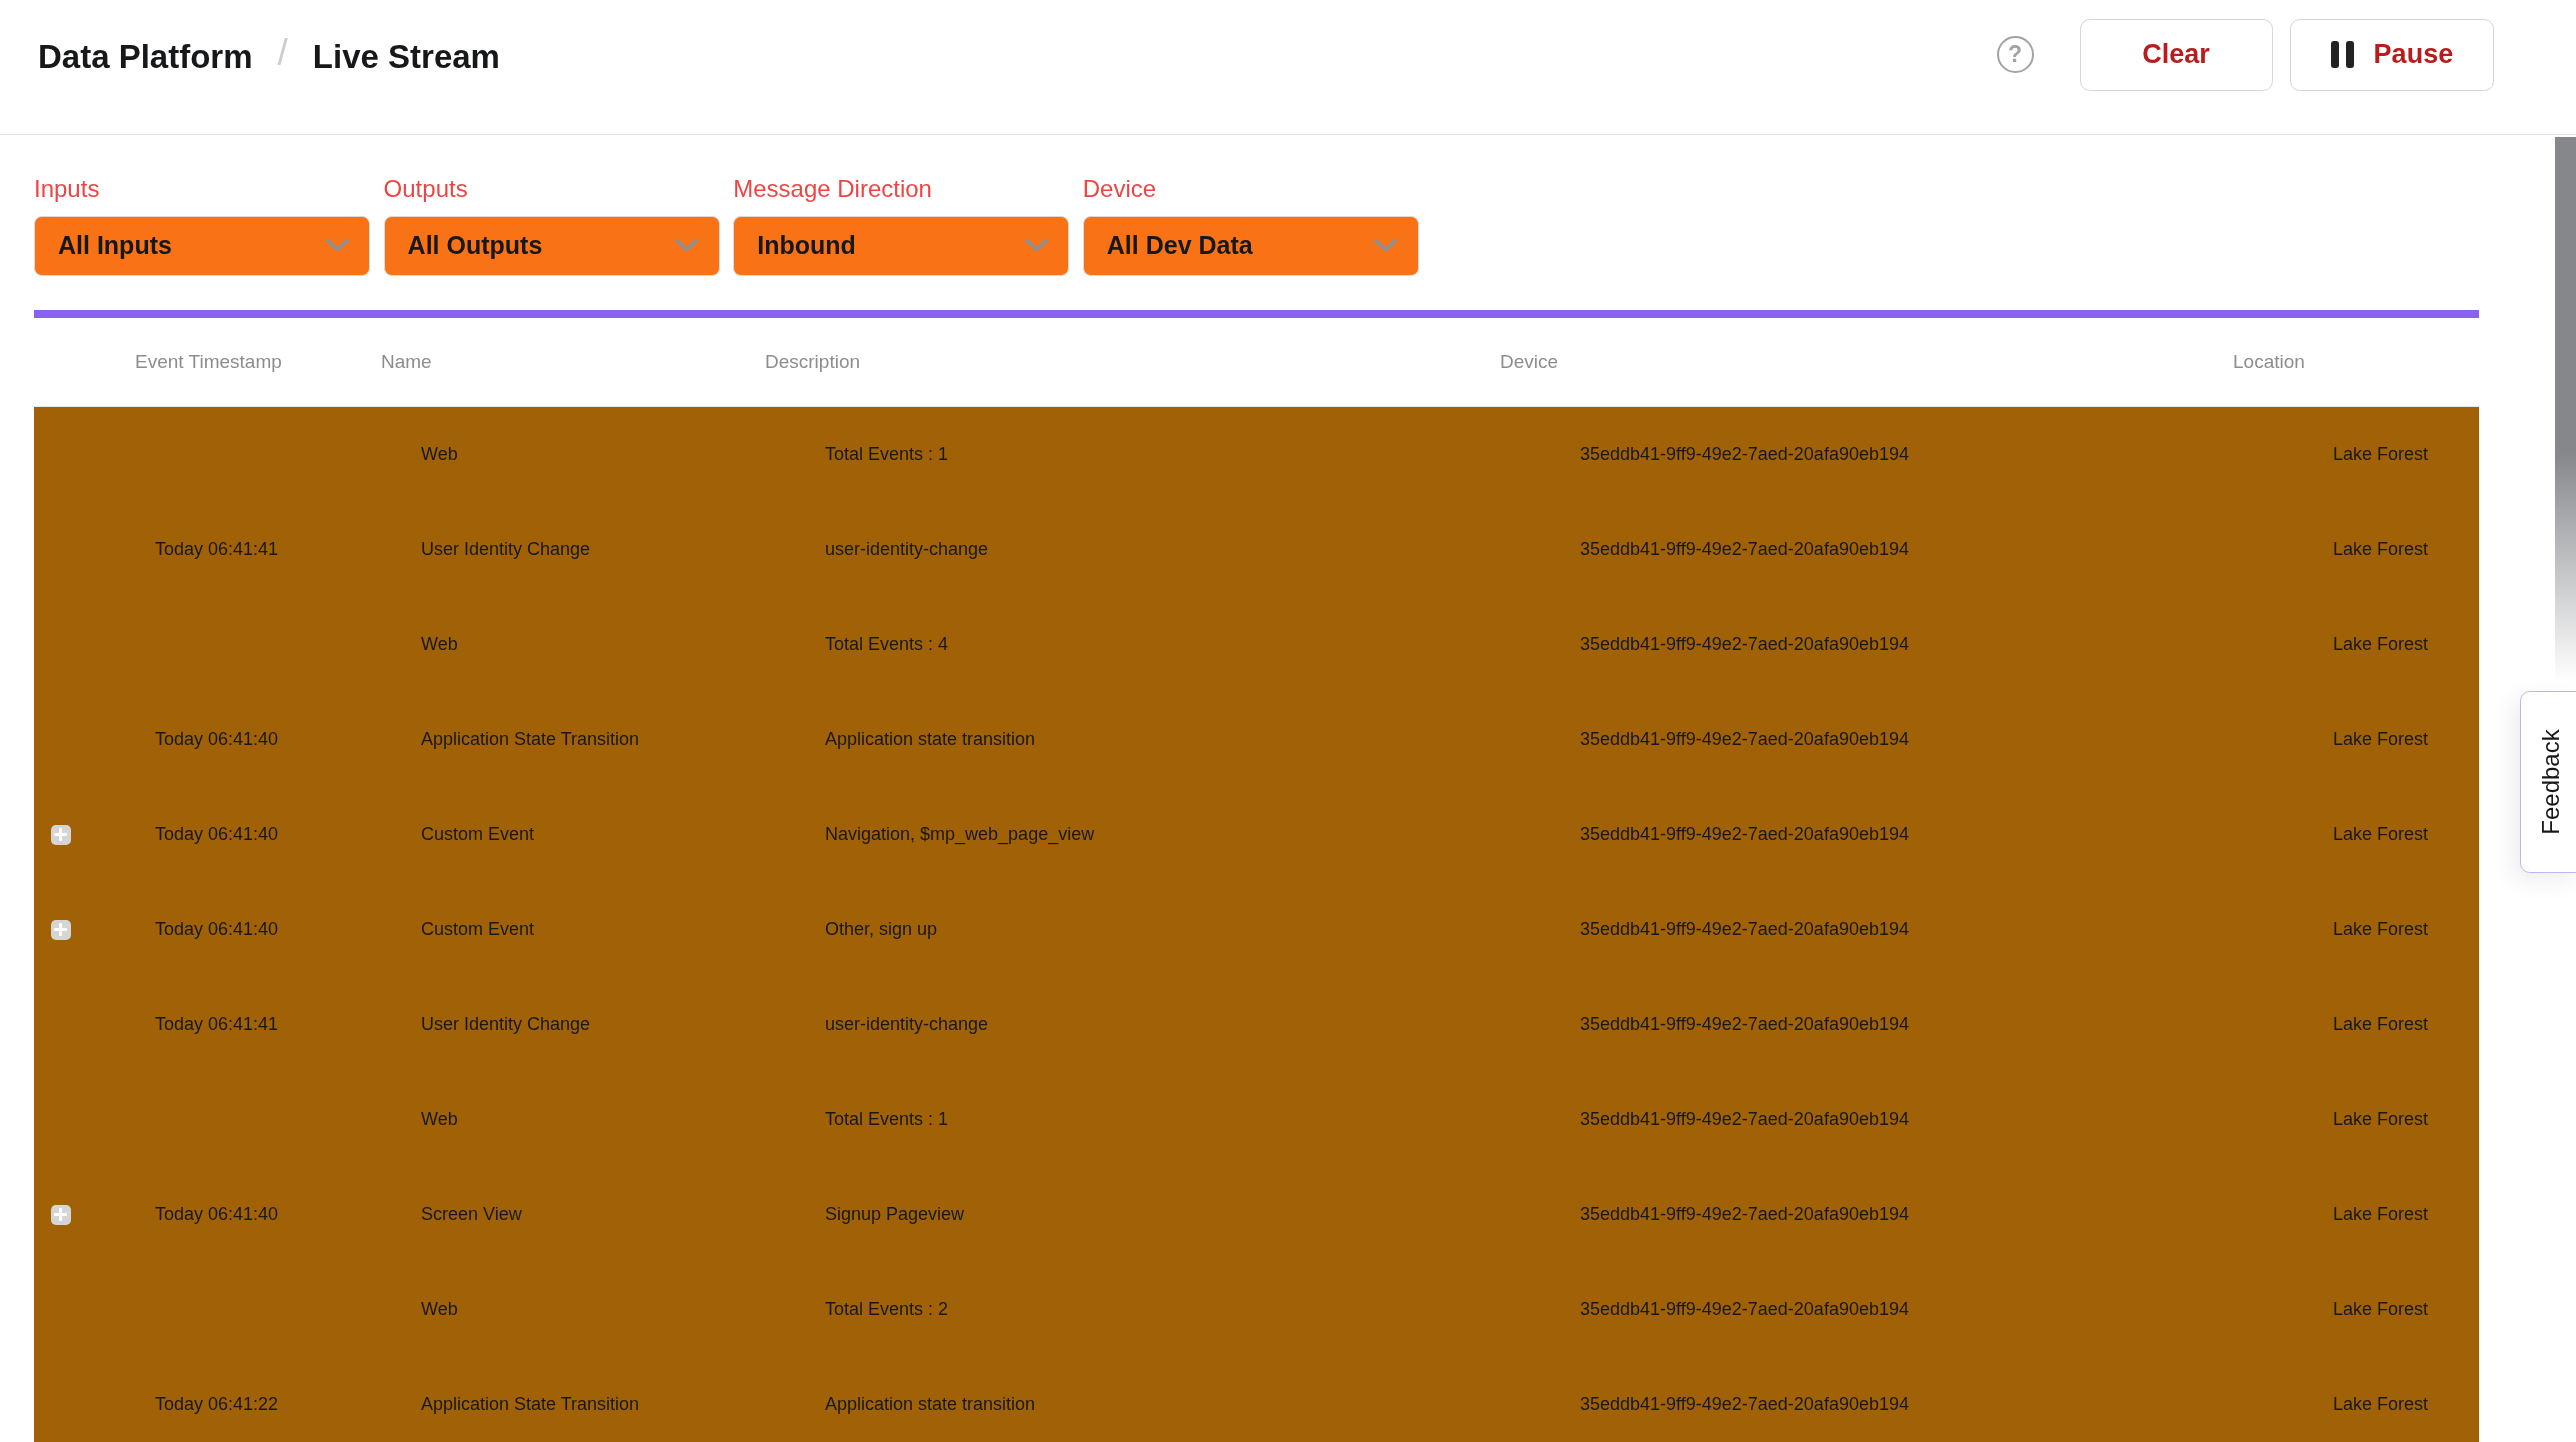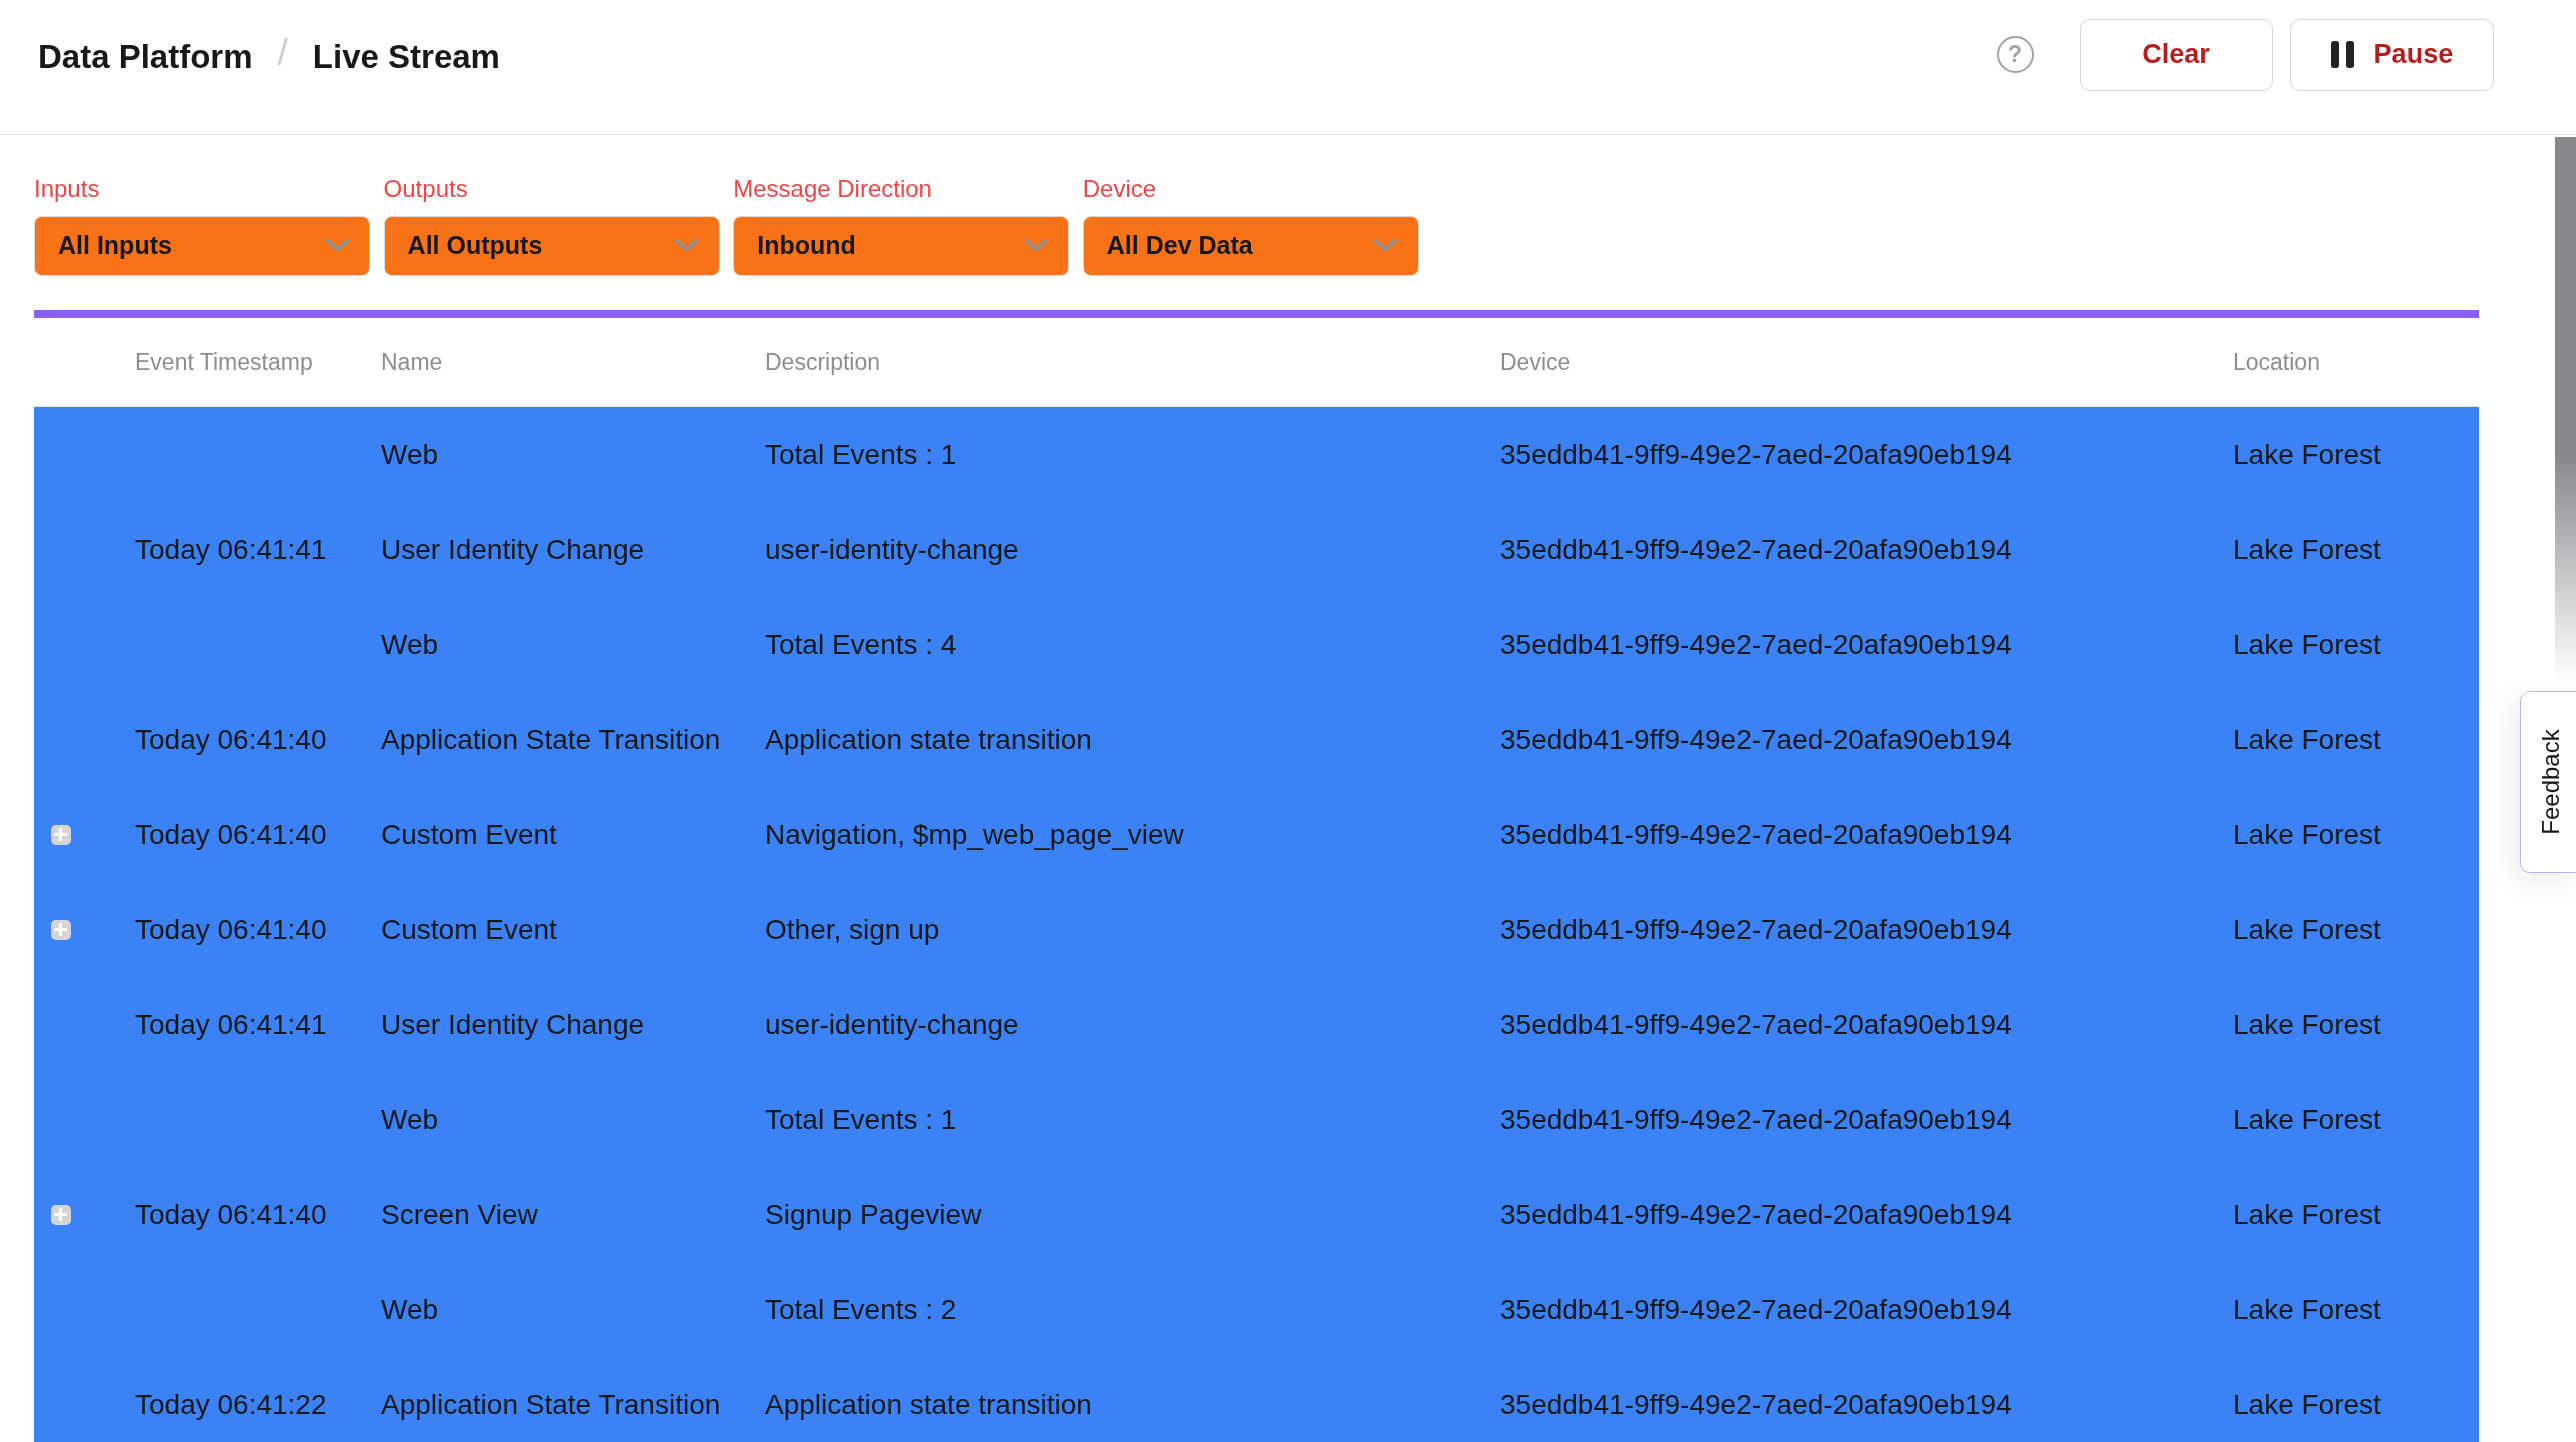--- a/index.html
+++ b/index.html
@@ -34,22 +34,22 @@
   .filter-value { font-size:25px; font-weight:bold; }
   .chev { flex:none; }
 
   
   .loading-bar { margin:34px 0 0 34px; width:2445px; height:8.7px; }
 
   
   .table { margin-left:34px; width:2445px; }
   .thead, .trow { display:grid;
     grid-template-columns:101px 246px 384px 735px 733px 247px; align-items:center; }
-  .thead { height:89px; border-bottom:1.9px solid #e5e5e5; color:#8d8d8d; font-size:23px; }
-  .trow { height:95px; font-size:28px; cursor:pointer; background:#3b82f6; }
+  .thead { height:89px; border-bottom:1.9px solid #e5e5e5; color:#8d8d8d; font-size:19px; }
+  .trow { height:95px; font-size:18px; cursor:pointer; background:#a16207;gap:20px; }
   .cell { overflow:hidden; white-space:nowrap; padding-right:15.5px; }
   .icon-cell { padding-left:16.5px; }
   .name-bold { font-weight:normal; }
 
   .plus { width:20.4px; height:20.4px; background:#d5d5d5; border-radius:4.9px;
     position:relative; display:block; cursor:pointer; }
   .plus::before { content:""; position:absolute; left:3.9px; top:8.7px; width:12.6px; height:2.9px;
     background:#fff; border-radius:1px; }
   .plus::after { content:""; position:absolute; left:8.7px; top:3.9px; width:2.9px; height:12.6px;
     background:#fff; border-radius:1px; }

